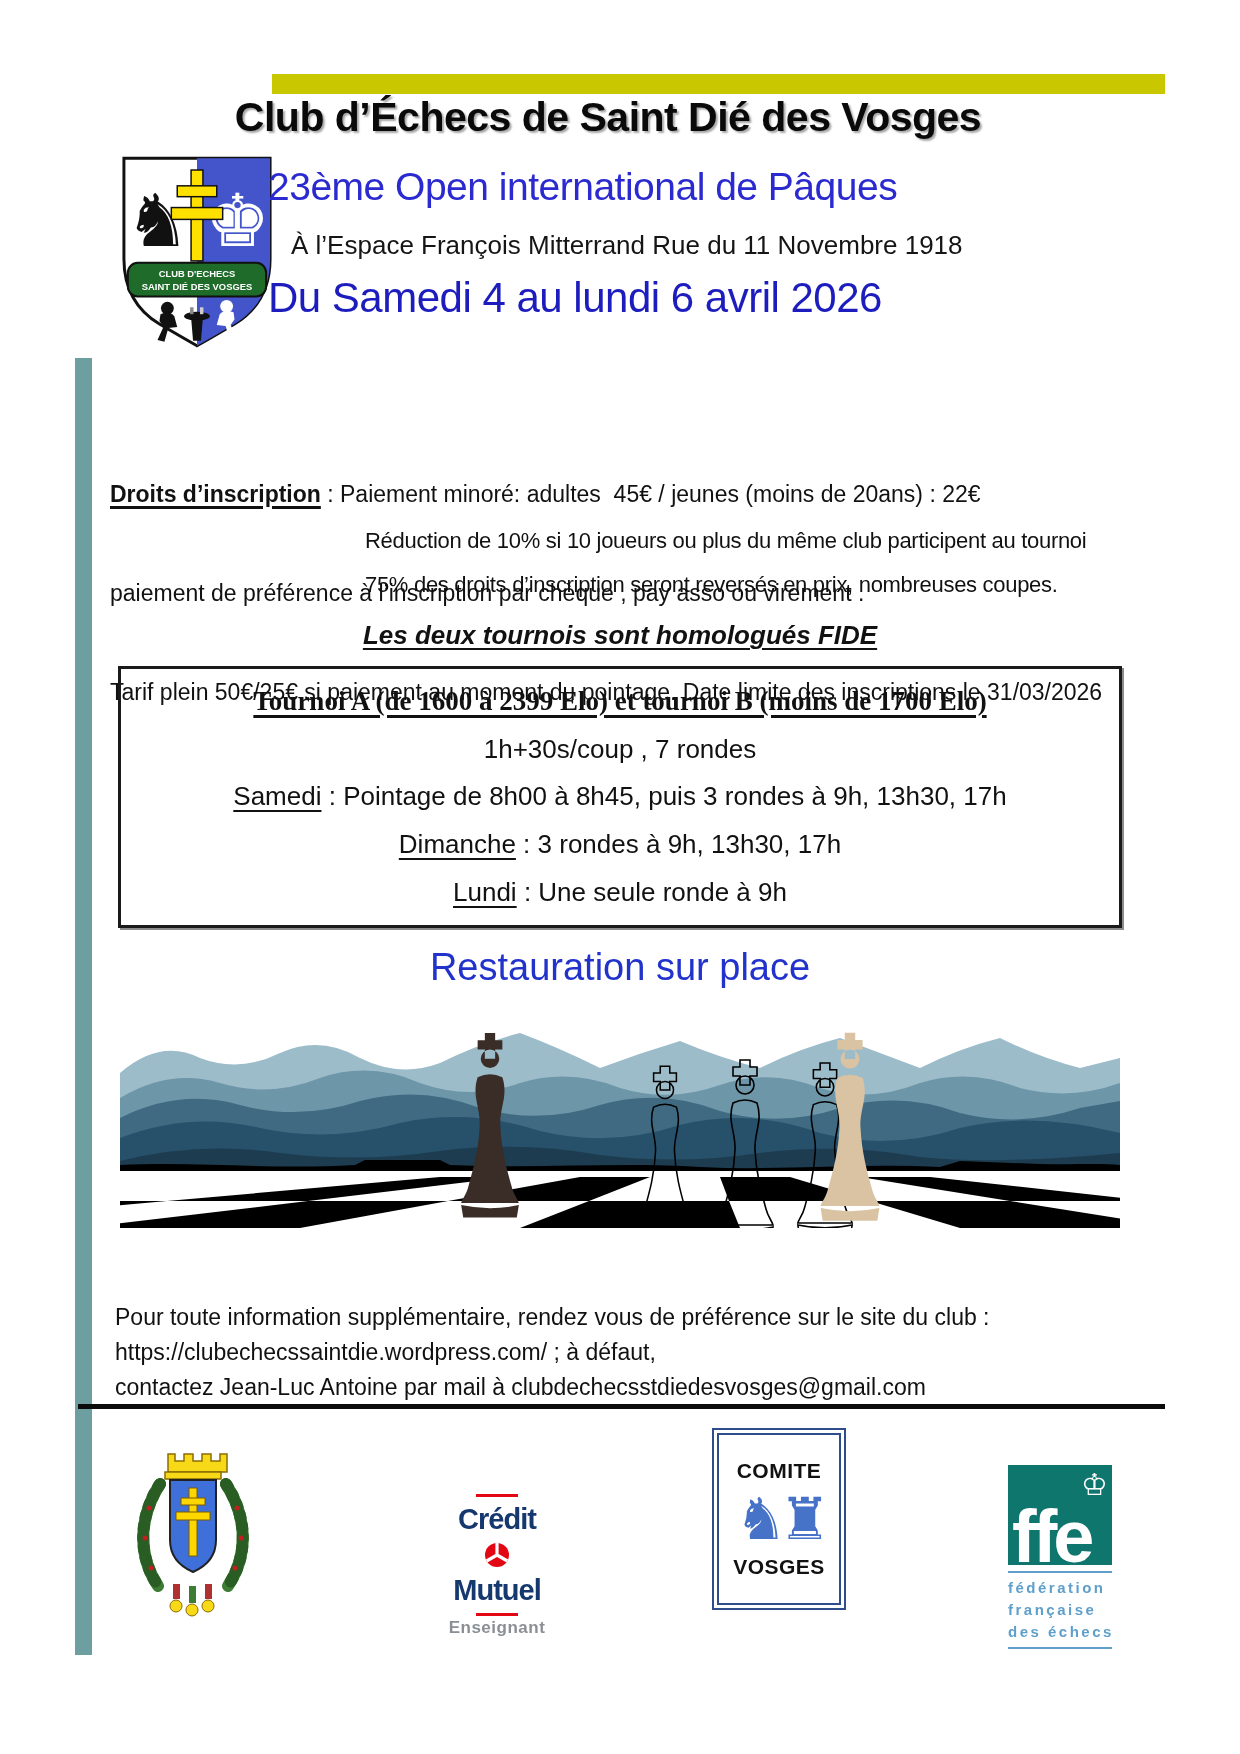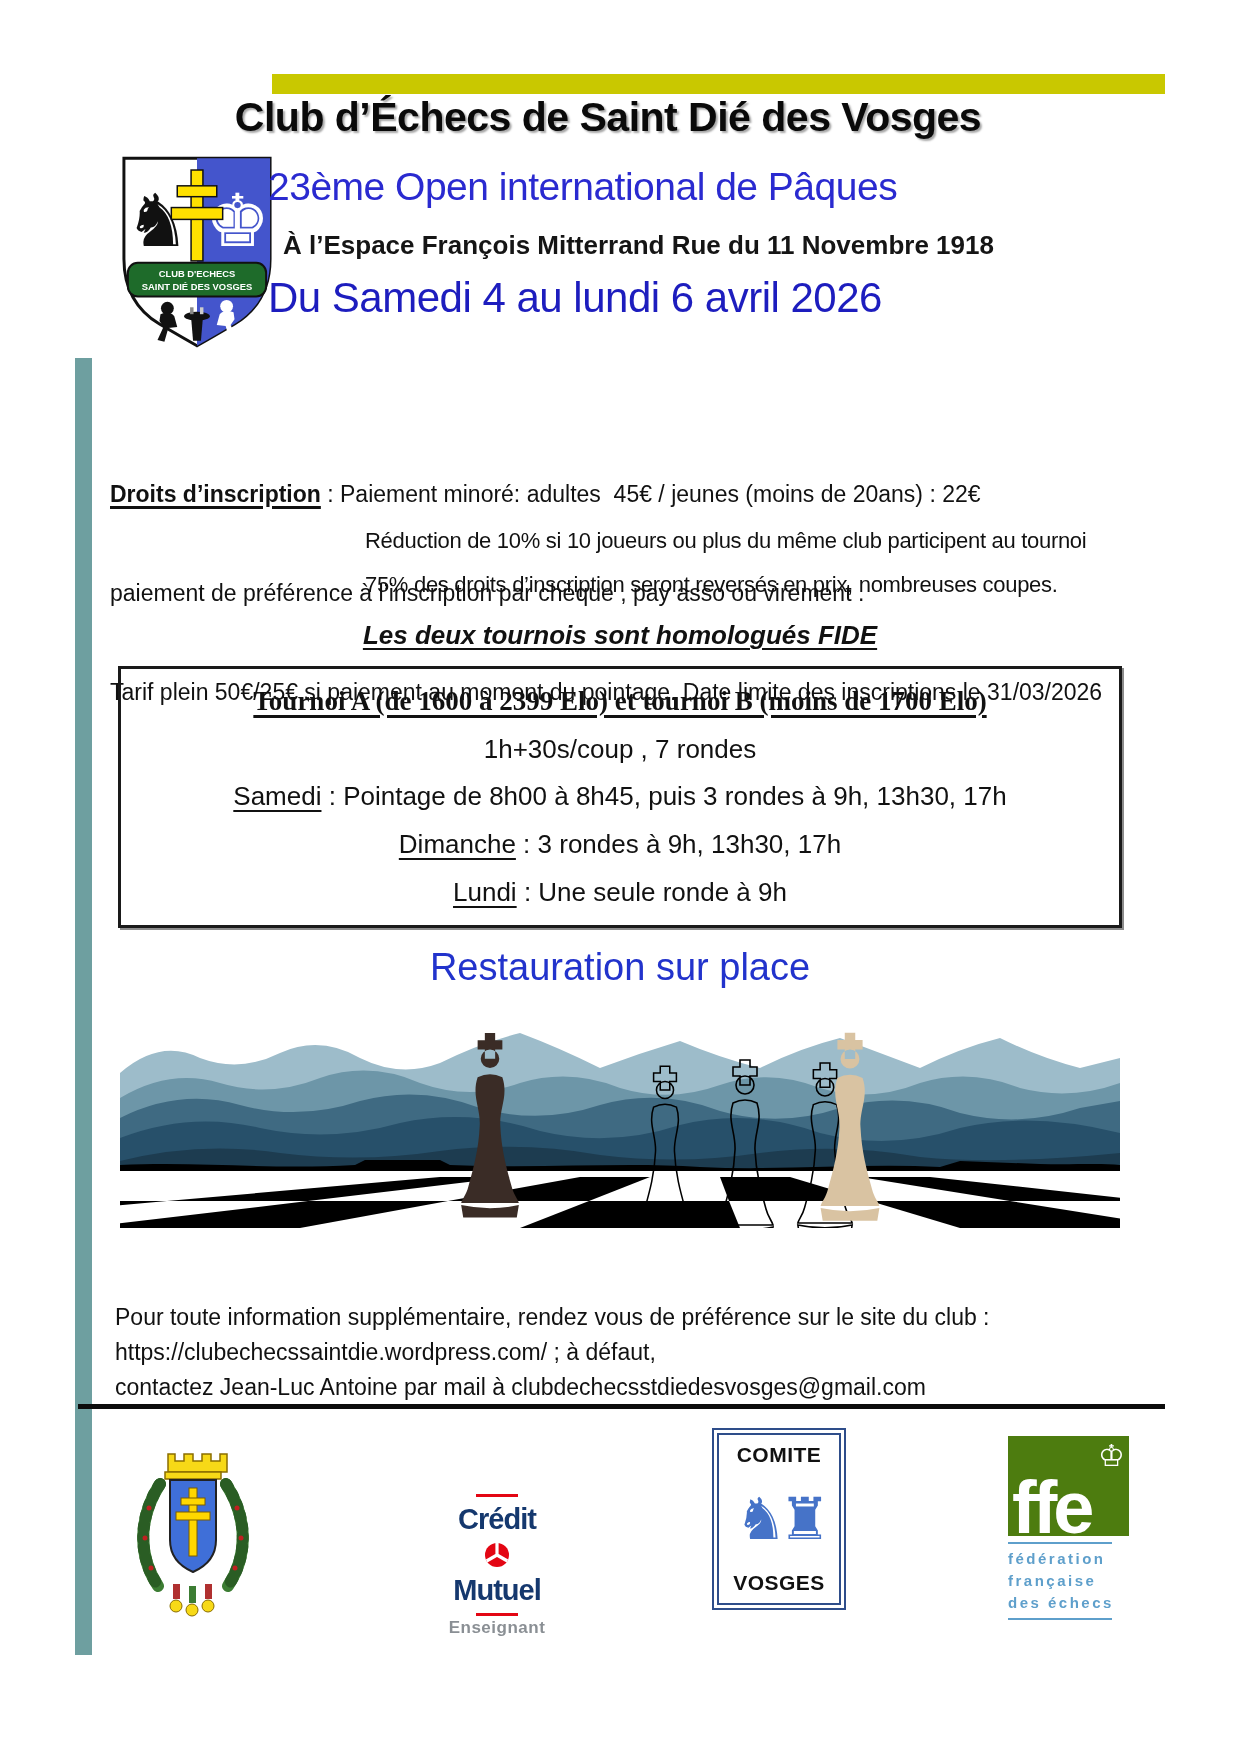--- a/index.html
+++ b/index.html
@@ -6,21 +6,21 @@
   .poster{position:relative;width:1240px;height:1754px;background:#ffffff;
           font-family:"Liberation Sans",sans-serif;overflow:hidden;color:#111;border-radius:16px;}
   .abs{position:absolute;}
 
   
   .yellow-bar{left:272px;top:74px;width:893px;height:20px;background:#c9c800;}
   .club-title{left:118px;top:94px;width:980px;text-align:center;font-size:41px;
               font-weight:bold;color:#0a0a0a;text-shadow:2px 2px 2px rgba(0,0,0,.35);
               letter-spacing:-.5px;}
   .event-title{left:268px;top:165px;font-size:39px;color:#2a2ad0;letter-spacing:-.5px;}
-  .venue{left:283px;top:230px;font-size:26px;color:#151515;font-weight:bold;}
+  .venue{left:291px;top:230px;font-size:26px;color:#151515;}
   .dates{left:268px;top:274px;font-size:42px;color:#1d1dbe;letter-spacing:-.5px;}
 
   
   .teal-bar{left:75px;top:358px;width:17px;height:1297px;background:#6e9fa0;}
 
   
   .reg{left:110px;top:412px;width:1020px;font-size:23px;line-height:33px;white-space:pre-wrap;}
   .reg-label{font-weight:bold;text-decoration:underline;text-decoration-thickness:2.5px;text-underline-offset:4px;}
   .indent-line{left:365px;font-size:22px;letter-spacing:-.3px;}
   .fide{left:120px;top:620px;width:1000px;text-align:center;font-size:26px;font-weight:bold;
@@ -50,26 +50,26 @@
   .coa{left:118px;top:1438px;width:150px;height:190px;}
   .cm{left:372px;top:1494px;width:250px;text-align:center;}
   .cm-row{display:flex;align-items:center;justify-content:center;gap:6px;flex-direction:column;}
   .cm-line{display:inline-block;width:42px;height:3px;background:#e30613;}
   .cm-name{font-size:29px;font-weight:bold;color:#15386e;letter-spacing:-1px;}
   .cm-sub{font-size:17px;font-weight:bold;color:#8a8f94;margin-top:2px;letter-spacing:.5px;}
   .comite{left:712px;top:1428px;width:134px;height:182px;border:2px solid #2e4d8a;
           padding:3px;box-sizing:border-box;background:#fff;}
   .comite-inner{border:2px solid #2e4d8a;width:100%;height:100%;box-sizing:border-box;
                 display:flex;flex-direction:column;justify-content:space-between;
-                align-items:center;padding:8px 0;}
+                align-items:center;padding:24px 0;}
   .comite-word{font-size:21px;font-weight:bold;color:#111;letter-spacing:.5px;}
   .comite-pieces{font-size:58px;line-height:58px;color:#4673c8;letter-spacing:-8px;
                  font-family:"DejaVu Sans",sans-serif;}
   .ffe{left:1008px;top:1436px;width:106px;}
-  .ffe-square{position:relative;width:121px;height:100px;background:#4d7c0f;}
+  .ffe-square{position:relative;width:104px;height:100px;background:#0f766e;margin-top:29px;}
   .ffe-acronym{position:absolute;left:4px;bottom:-14px;font-size:74px;font-weight:bold;
                color:#fff;letter-spacing:-4px;}
   .ffe-king{position:absolute;right:4px;top:2px;font-size:30px;color:#fff;
             font-family:"DejaVu Sans",sans-serif;}
   .ffe-rule{width:104px;height:2px;background:#5e9fcb;margin-top:6px;}
   .ffe-words{margin-top:4px;font-size:15px;font-weight:bold;color:#5e9fcb;
              letter-spacing:2.5px;line-height:22px;}
   .ffe-rule2{width:104px;height:2px;background:#5e9fcb;margin-top:4px;}
 </style>
 </head>

